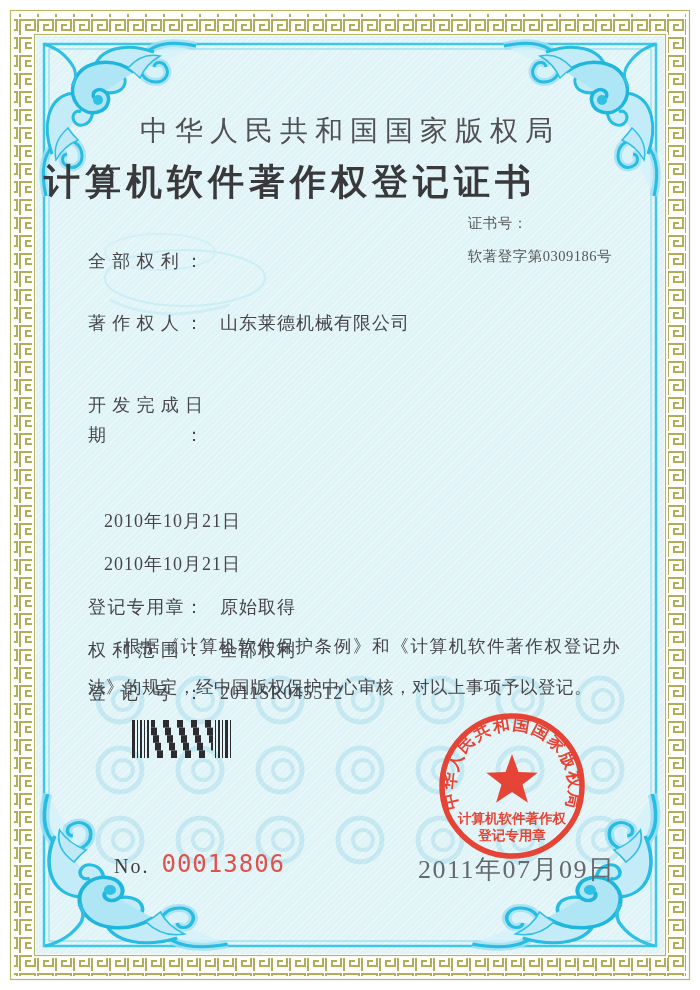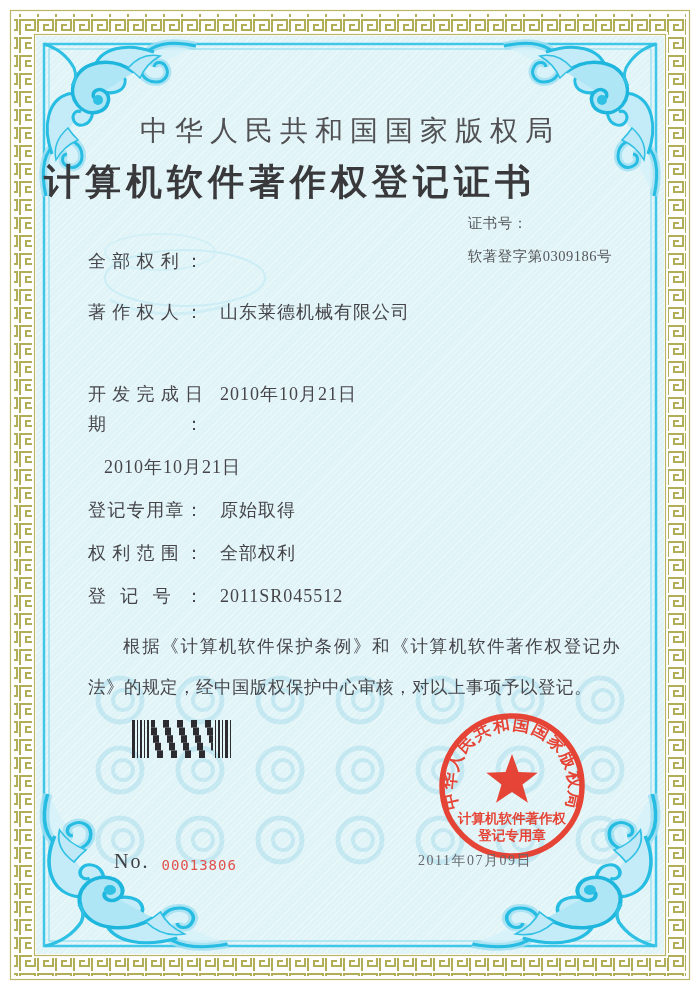--- a/index.html
+++ b/index.html
@@ -16,36 +16,36 @@
   .cert-title{position:absolute;left:0;top:158px;width:580px;text-align:center;
               font-size:36px;font-weight:bold;letter-spacing:5px;color:#39393c;}
   .cert-no{position:absolute;top:214px;right:88px;font-size:14.5px;color:#55575a;
            letter-spacing:.5px;display:flex;gap:14px;flex-direction:column;}
 
   .fields{position:absolute;left:88px;top:246px;width:540px;}
   .field-row{font-size:18px;line-height:30px;letter-spacing:1px;display:flex;}
   .field-label{display:inline-block;width:116px;text-align-last:justify;
                text-align:justify;flex:0 0 116px;color:#46464a;}
   .field-value{margin-left:16px;color:#46464a;}
-  .mt-owner{margin-top:21px;} .mt-dev{margin-top:52px;} .mt-gap{margin-top:13px;}
+  .mt-owner{margin-top:32px;} .mt-dev{margin-top:52px;flex-direction:column;} .mt-gap{margin-top:13px;}
 
   .statement{position:absolute;left:88px;top:626px;width:532px;font-size:17.5px;
              line-height:41px;letter-spacing:.5px;text-align:justify;
              text-indent:2em;color:#46464a;}
 
   .barcode{position:absolute;left:132px;top:720px;}
 
   .seal{position:absolute;left:434px;top:708px;width:156px;height:156px;opacity:.94;}
   .seal text{font-family:"Liberation Sans","DejaVu Sans",sans-serif;font-weight:bold;}
 
   .serial{position:absolute;left:114px;top:850px;font-size:20px;letter-spacing:2px;
           color:#3d3f42;display:flex;align-items:flex-end;gap:12px;}
   .serial .num{font-family:"DejaVu Sans Mono","Liberation Mono",monospace;
-               color:#e2504a;font-size:14px;letter-spacing:1px;}
-  .issue-date{position:absolute;left:418px;top:852px;font-size:14px;
+               color:#e2504a;font-size:24px;letter-spacing:1px;}
+  .issue-date{position:absolute;left:418px;top:852px;font-size:26px;
               letter-spacing:1.5px;color:#65686d;z-index:2;}
 </style>
 </head>
 <body>
 
 <div class="panel"></div>
 
 <svg class="frame" width="700" height="990" viewBox="0 0 700 990">
   <defs>
     <pattern id="gk" width="18" height="18" patternUnits="userSpaceOnUse">

